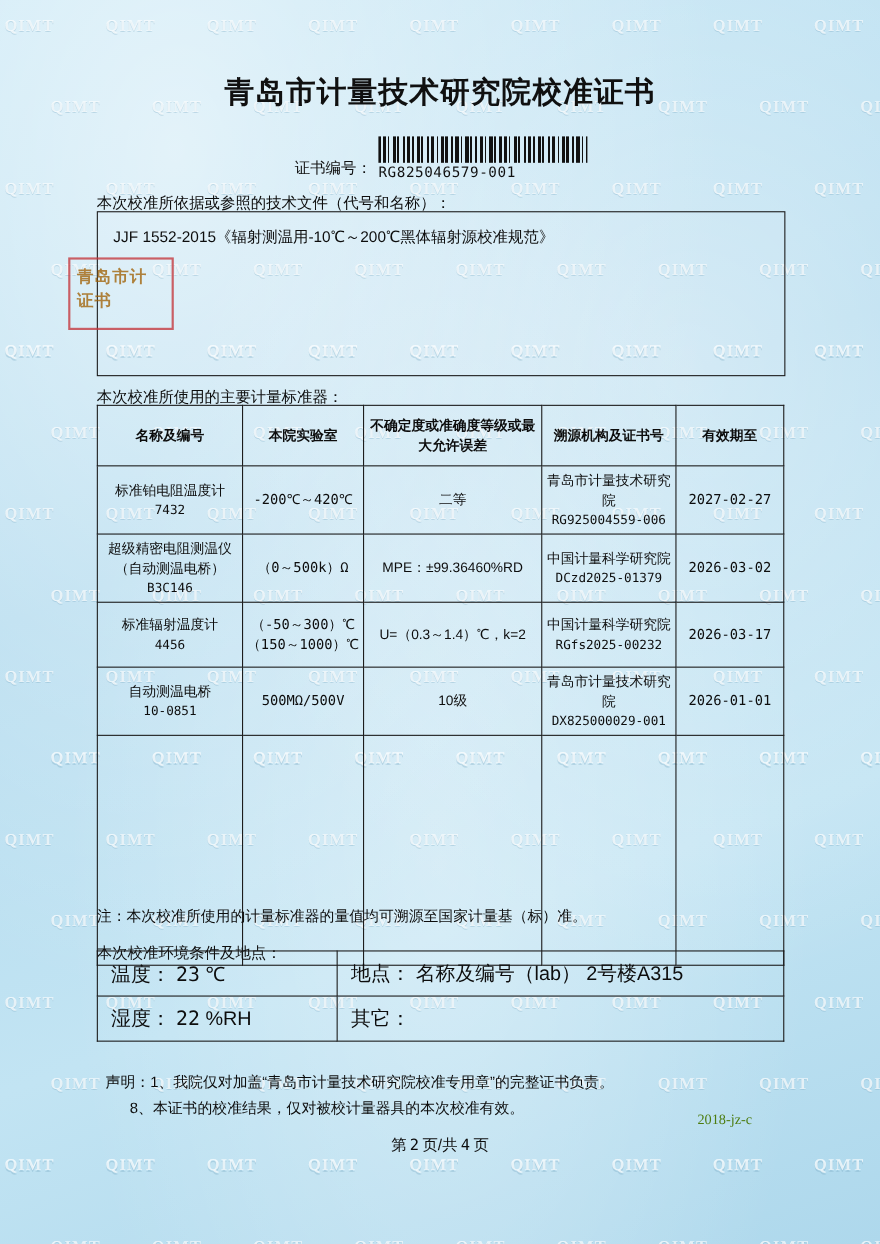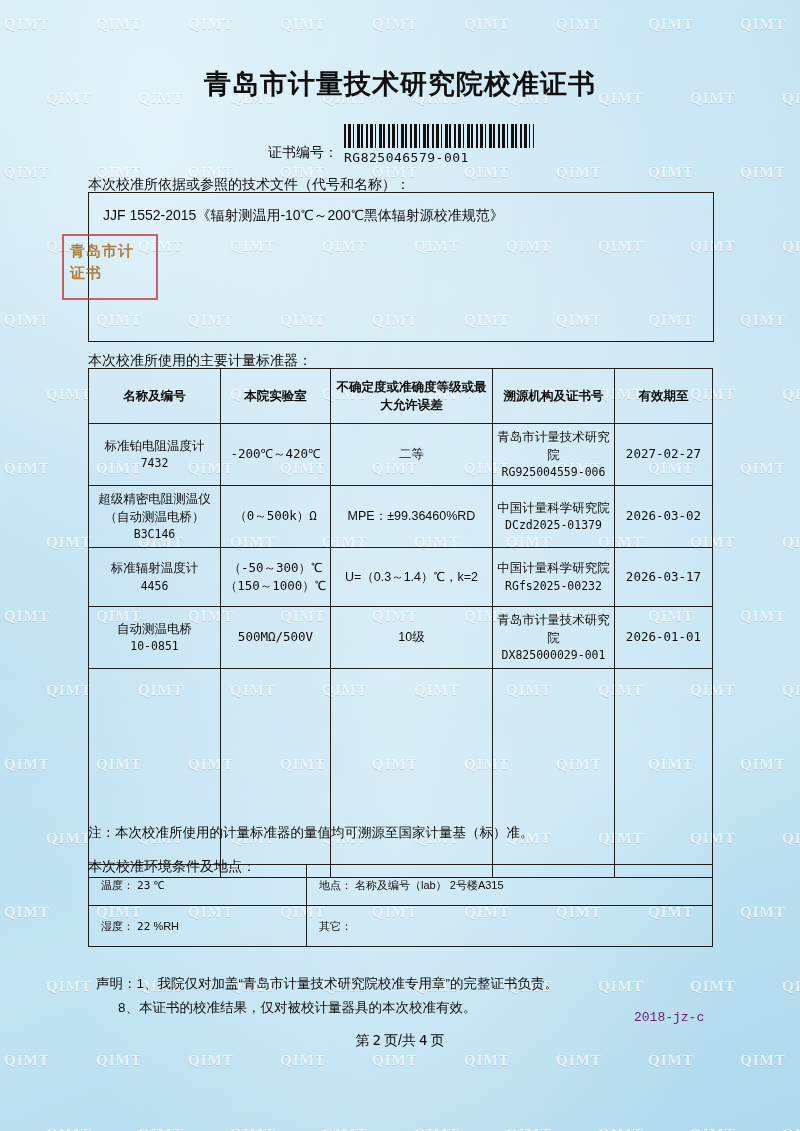--- a/index.html
+++ b/index.html
@@ -183,21 +183,21 @@
   #env-table {
     position: absolute;
     top: 864px;
     left: 88px;
     width: 624px;
     border-collapse: collapse;
     table-layout: fixed;
   }
   #env-table td {
     border: 1px solid #1d1d1d;
-    font-size: 11px;
+    font-size: 18px;
     color: #0d0d0d;
     height: 36px;
     padding: 2px 12px;
     text-align: left;
   }
   .env-val { font-family: "DejaVu Sans Mono", monospace; }
 
   
   #declare {
     position: absolute;
@@ -205,23 +205,23 @@
     left: 96px;
     font-size: 13.5px;
     color: #0d0d0d;
     line-height: 1.8;
   }
   #declare .line2 { padding-left: 22px; }
   #form-code {
     position: absolute;
     top: 1010px;
     left: 634px;
-    font-family: Liberation Mono, monospace;
+    font-family: Liberation Serif, serif;
     font-size: 13px;
-    color: #701a75;
+    color: #4d7c0f;
   }
   #page-no {
     position: absolute;
     top: 1032px;
     left: 0;
     width: 800px;
     text-align: center;
     font-size: 14px;
     color: #0d0d0d;
   }

